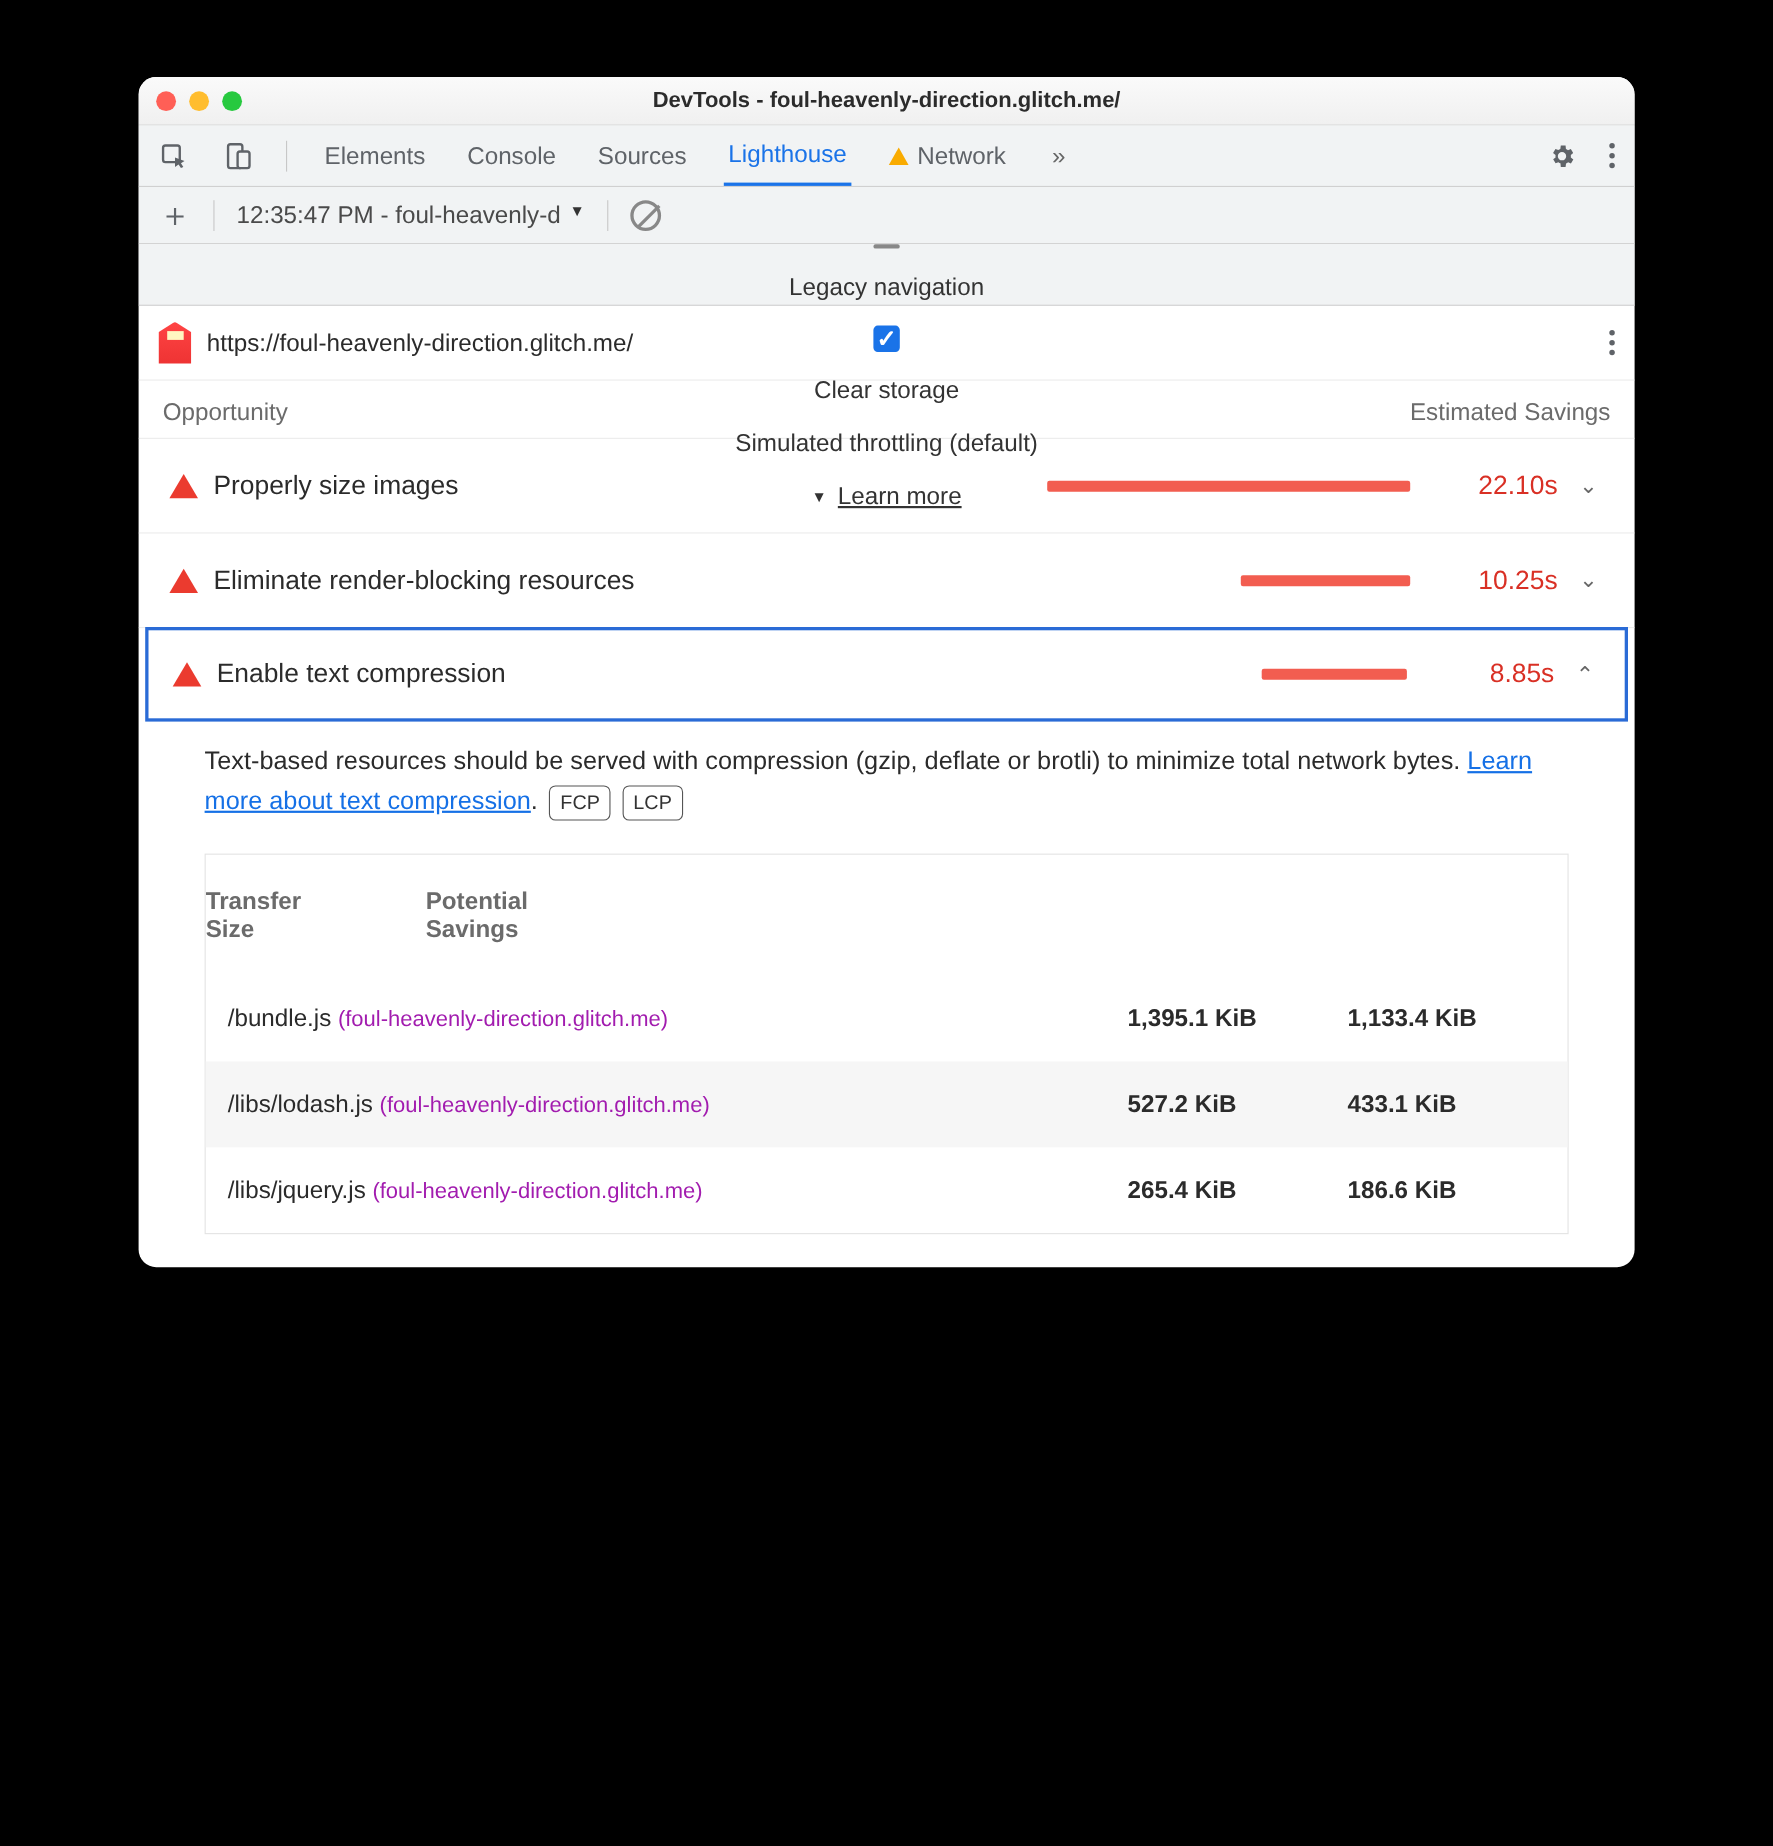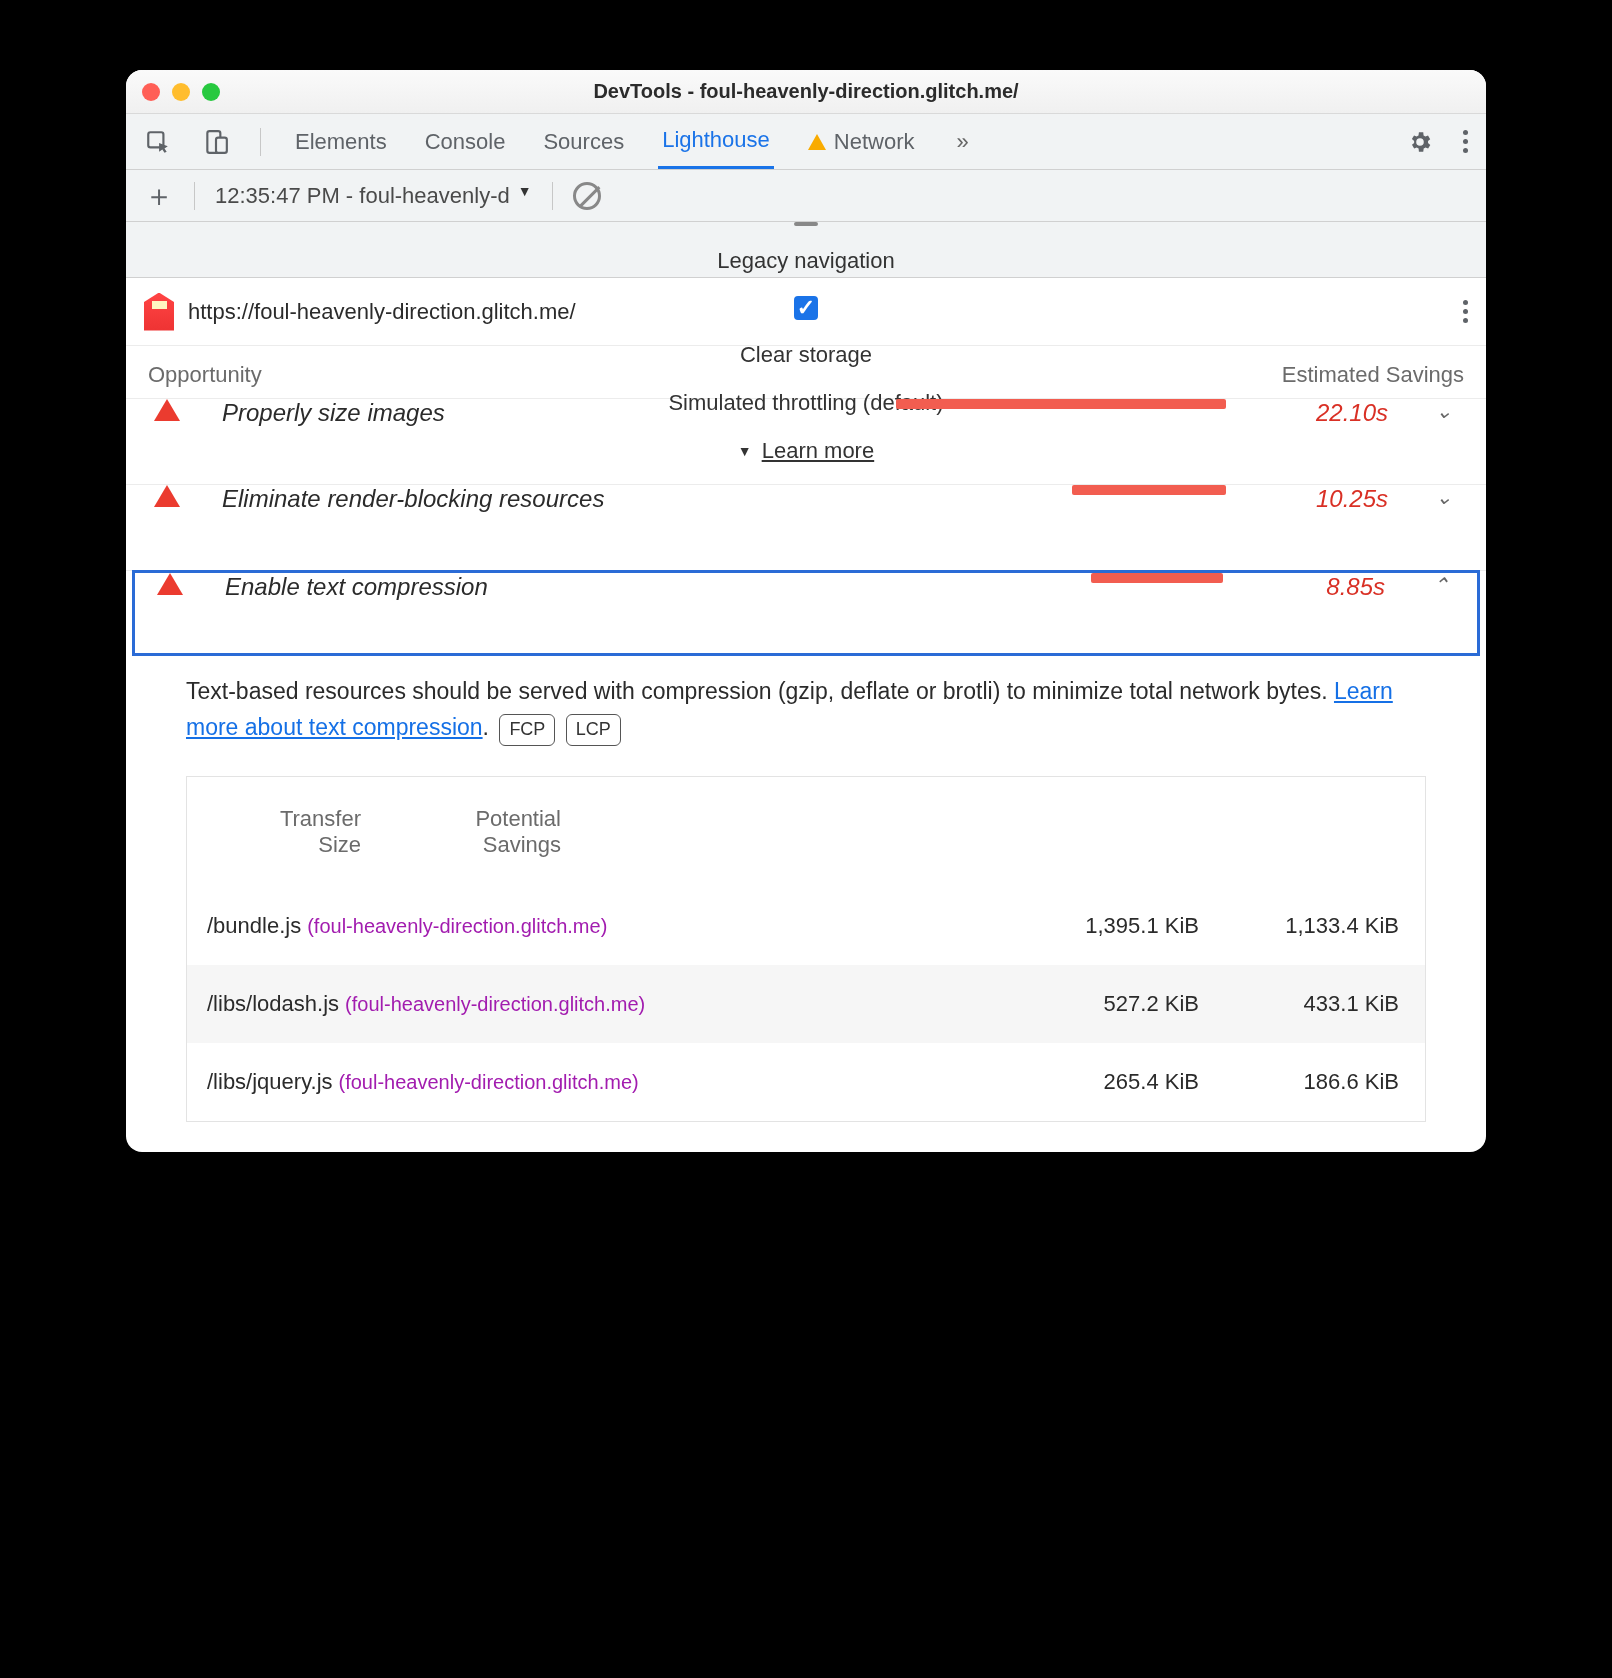--- a/index.html
+++ b/index.html
@@ -102,22 +102,22 @@
   .lh-logo::after{
     content:""; position:absolute; top:22%; left:25%; width:50%; height:22%;
     background:#fff7c1;
   }
   .url-text { font-size:22px; color:#2b2b2b; }
   .section-hdr {
     display:flex; justify-content:space-between; padding:16px 22px 10px;
     color:#6b6b6b; font-size:22px; border-bottom:1px solid #ececec;
   }
   .opp-row {
-    display:flex; align-items:flex-start; height:86px; padding:0 28px;
-    border-bottom:1px solid #ececec; gap:42px;font-style:italic;
+    display:flex; align-items:center; height:86px; padding:0 28px;
+    border-bottom:1px solid #ececec; gap:14px;
   }
   .opp-row.selected {
     border:3px solid #2a6bd6; margin:-1px 6px 0 6px; padding:0 22px;
   }
   .tri-red {
     width:0; height:0; border-left:13px solid transparent;
     border-right:13px solid transparent; border-bottom:22px solid #eb3b2f;
   }
   .opp-title { font-size:24px; color:#2b2b2b; flex:0 0 auto; width:460px; }
   .bar-area { flex:1; display:flex; justify-content:flex-end; }
@@ -133,21 +133,21 @@
     padding:1px 9px; font-size:18px; color:#333; margin-left:4px;
   }
   .tbl {
     margin:12px 60px 30px; border:1px solid #e3e3e3; font-size:22px;
   }
   .tbl-hdr, .tbl-row { display:flex; align-items:center; }
   .tbl-hdr { height:110px; color:#6b6b6b; }
   .tbl-row { height:78px; color:#2b2b2b; }
   .tbl-row:nth-child(odd){ background:#f6f6f6; }
   .col-url { flex:1; padding:0 20px; }
-  .col-size, .col-save { width:200px; text-align:right; padding-right:26px; }
+  .col-size, .col-save { width:200px; text-align:left; padding-right:26px;font-weight:bold; }
   .host { color:#a21caf; font-size:20px; margin-left:6px; }
   .cog{width:26px;height:26px;}
   .cog svg{width:100%;height:100%;fill:#5f6368;}
   .dots-v{display:flex;flex-direction:column;gap:4px;}
   .dots-v span{width:5px;height:5px;background:#5f6368;border-radius:50%;}
   .chev-icon{font-size:22px;color:#666;}
   .link{ text-decoration: underline; }
 </style>
 </head>
 <body>

